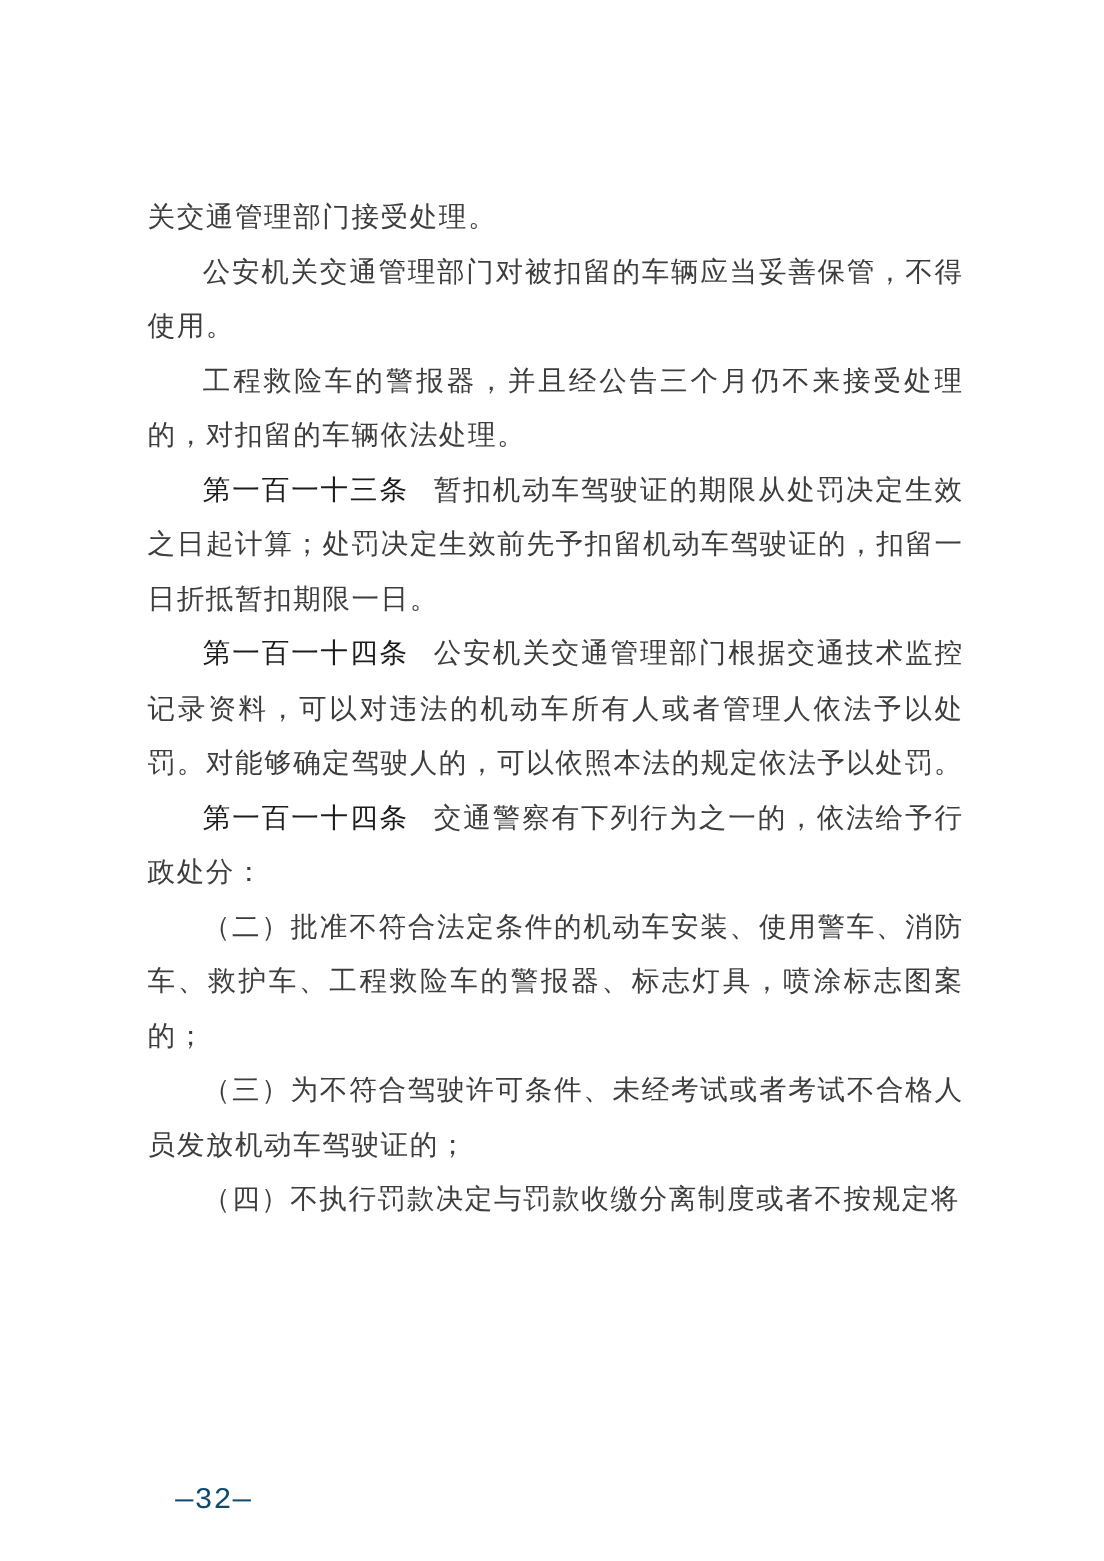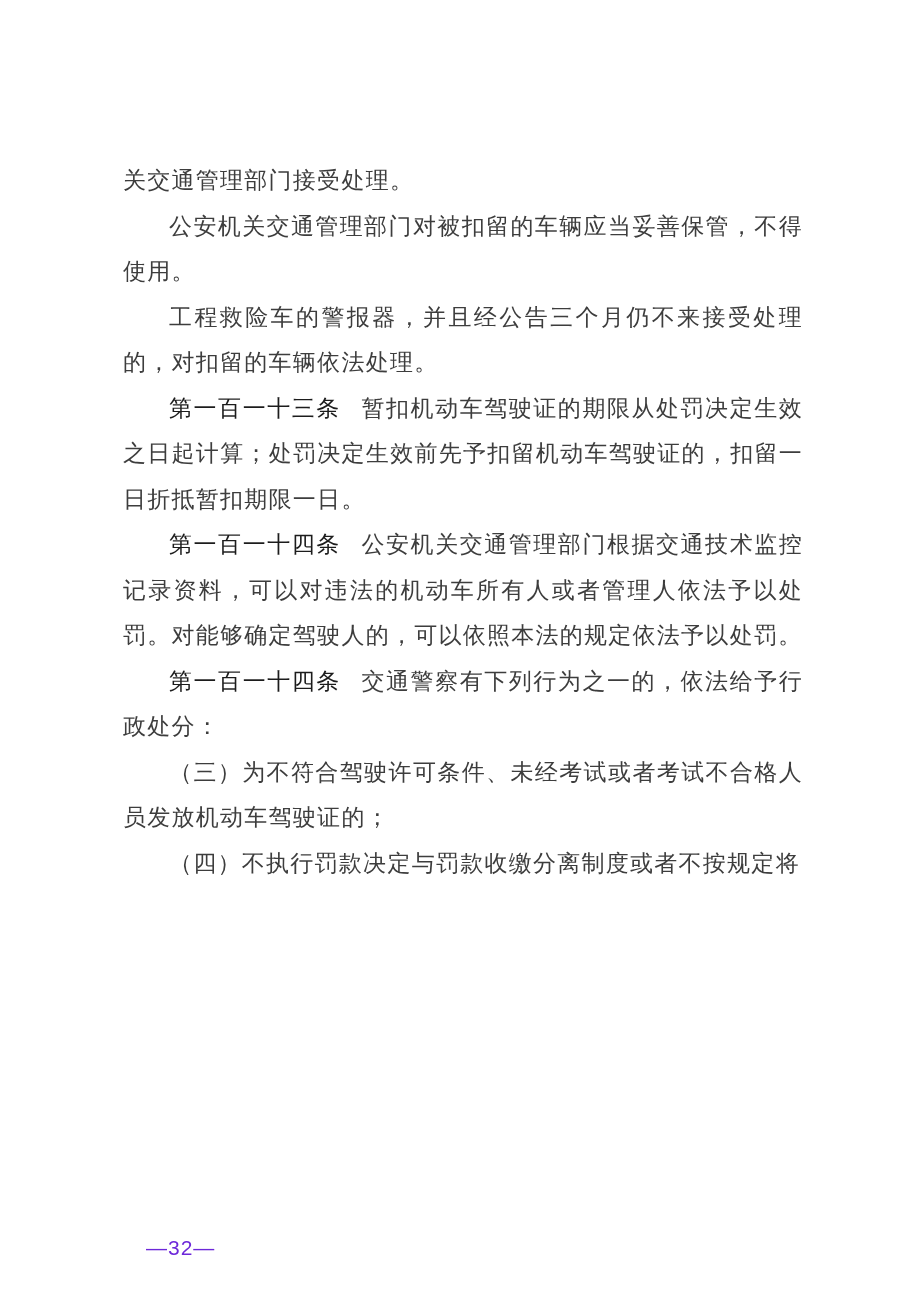--- a/index.html
+++ b/index.html
@@ -37,24 +37,24 @@
   .article-heading {
     font-weight: 400;
     color: #1c1c1c;
     margin-right: 0.9em;
     font-family: "Liberation Sans", sans-serif;
   }
   .footer {
     position: absolute;
     left: 146px;
     top: 1236px;
-    font-size: 21px;
+    font-size: 25px;
     letter-spacing: 1px;
-    color: #6d28d9;
-    font-family: Liberation Sans, sans-serif;
+    color: #0c4a6e;
+    font-family: Liberation Mono, monospace;
   }
 </style>
 </head>
 <body>
 
 <div class="page">
 
   <div class="text-block">
 
     <p class="para noindent"><span>关交通管理部门接受处理。</span></p>
@@ -64,20 +64,21 @@
     <p class="para"><span>工程救险车的警报器，并且经公告三个月仍不来接受处理的，对扣留的车辆依法处理。</span></p>
 
     <p class="para"><span class="article-heading">第一百一十三条</span><span>暂扣机动车驾驶证的期限从处罚决定生效之日起计算；处罚决定生效前先予扣留机动车驾驶证的，扣留一日折抵暂扣期限一日。</span></p>
 
 
     <p class="para"><span class="article-heading">第一百一十四条</span><span>公安机关交通管理部门根据交通技术监控记录资料，可以对违法的机动车所有人或者管理人依法予以处罚。对能够确定驾驶人的，可以依照本法的规定依法予以处罚。</span></p>
 
     <p class="para"><span class="article-heading">第一百一十四条</span><span>交通警察有下列行为之一的，依法给予行政处分：</span></p>
 
 
+    <p class="para"><span>（二）批准不符合法定条件的机动车安装、使用警车、消防车、救护车、工程救险车的警报器、标志灯具，喷涂标志图案的；</span></p>
 
     <p class="para"><span>（三）为不符合驾驶许可条件、未经考试或者考试不合格人员发放机动车驾驶证的；</span></p>
 
     <p class="para"><span>（四）不执行罚款决定与罚款收缴分离制度或者不按规定将</span></p>
 
   </div>
 
   <div class="footer"><span>—32—</span></div>
 
 </div>

